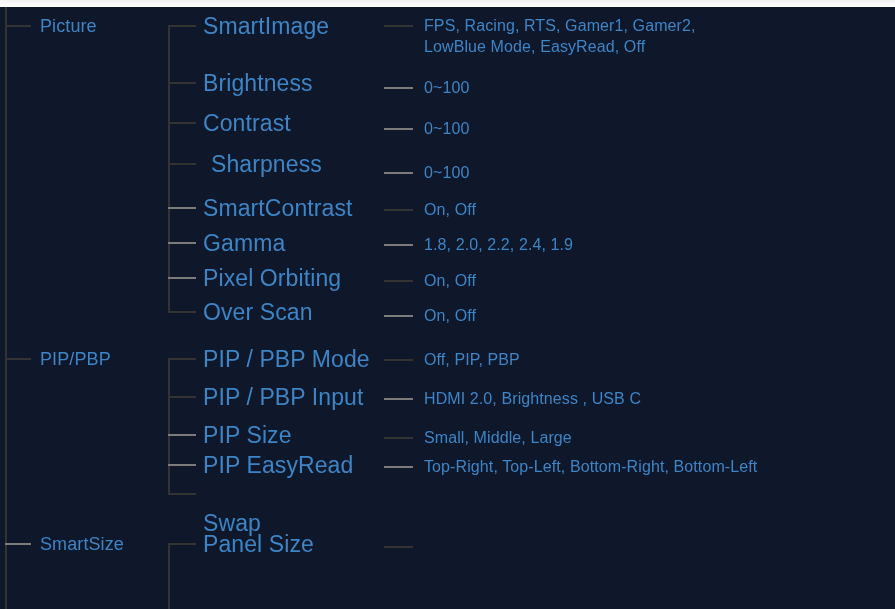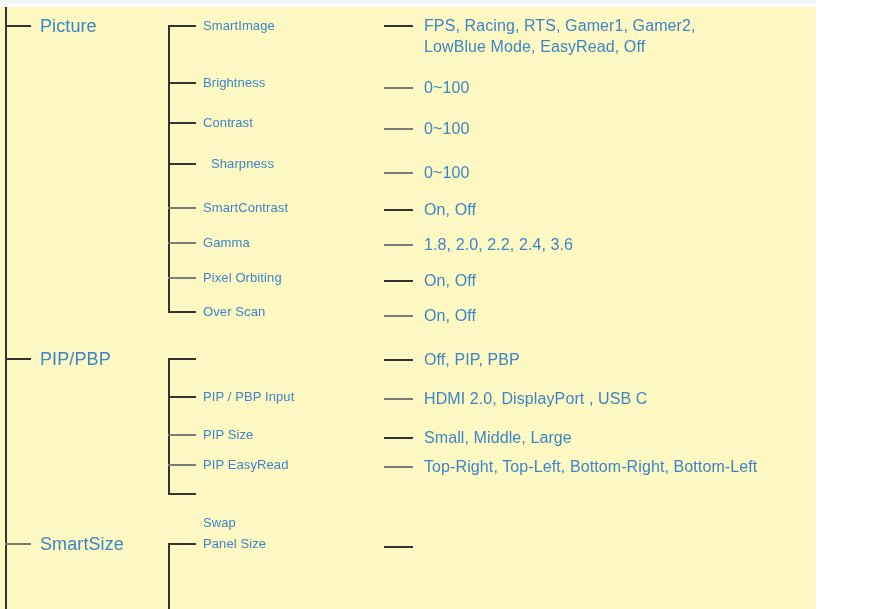--- a/index.html
+++ b/index.html
@@ -6,23 +6,23 @@
   html, body {
     margin: 0;
     padding: 0;
     background: #ffffff;
   }
   body {
     font-family: "Liberation Sans", sans-serif;
   }
   #root {
     position: relative;
-    width: 816px;
+    width: 895px;
     height: 609px;
-    background: #fef9c3;
+    background: #0f172a;
     overflow: hidden;
   }
 
   
   .page-top-band {
     position: absolute;
     left: 0;
     top: 0;
     width: 895px;
     height: 7px;
@@ -50,21 +50,21 @@
     color: #3d85c6;
     font-size: 17.5px;
     line-height: 22px;
     letter-spacing: 0.1px;
     white-space: nowrap;
   }
   .node.lvl1 {
     font-size: 18px;
   }
   .node.lvl2 {
-    font-size: 13px;
+    font-size: 23px;
   }
   .node.val {
     font-size: 16px;
     line-height: 21px;
     white-space: pre-line;
   }
 </style>
 </head>
 <body>
 
@@ -101,45 +101,46 @@
   <div class="node val" style="left:424px; top:162px;">0~100</div>
 
   <div class="hline soft" style="left:168px; top:207px; width:28px;"></div>
   <div class="node lvl2" style="left:203px; top:197px;">SmartContrast</div>
   <div class="hline" style="left:384px; top:209px; width:29px;"></div>
   <div class="node val" style="left:424px; top:199px;">On, Off</div>
 
   <div class="hline soft" style="left:168px; top:242px; width:28px;"></div>
   <div class="node lvl2" style="left:203px; top:232px;">Gamma</div>
   <div class="hline soft" style="left:384px; top:244px; width:29px;"></div>
-  <div class="node val" style="left:424px; top:234px;">1.8, 2.0, 2.2, 2.4, 3.6</div>
+  <div class="node val" style="left:424px; top:234px;">1.8, 2.0, 2.2, 2.4, 1.9</div>
 
   <div class="hline soft" style="left:168px; top:277px; width:28px;"></div>
   <div class="node lvl2" style="left:203px; top:267px;">Pixel Orbiting</div>
   <div class="hline" style="left:384px; top:280px; width:29px;"></div>
   <div class="node val" style="left:424px; top:270px;">On, Off</div>
 
   <div class="hline" style="left:168px; top:311px; width:28px;"></div>
   <div class="node lvl2" style="left:203px; top:301px;">Over Scan</div>
   <div class="hline soft" style="left:384px; top:315px; width:29px;"></div>
   <div class="node val" style="left:424px; top:305px;">On, Off</div>
 
   <div class="hline" style="left:5px; top:358px; width:26px;"></div>
   <div class="node lvl1" style="left:40px; top:348px;">PIP/PBP</div>
 
   <div class="vline" style="left:168px; top:358px; height:136px;"></div>
 
   <div class="hline" style="left:168px; top:358px; width:28px;"></div>
+  <div class="node lvl2" style="left:203px; top:348px;">PIP / PBP Mode</div>
   <div class="hline" style="left:384px; top:359px; width:29px;"></div>
   <div class="node val" style="left:424px; top:349px;">Off, PIP, PBP</div>
 
   <div class="hline" style="left:168px; top:396px; width:28px;"></div>
   <div class="node lvl2" style="left:203px; top:386px;">PIP / PBP Input</div>
   <div class="hline soft" style="left:384px; top:398px; width:29px;"></div>
-  <div class="node val" style="left:424px; top:388px;">HDMI 2.0, DisplayPort , USB C</div>
+  <div class="node val" style="left:424px; top:388px;">HDMI 2.0, Brightness , USB C</div>
 
   <div class="hline soft" style="left:168px; top:434px; width:28px;"></div>
   <div class="node lvl2" style="left:203px; top:424px;">PIP Size</div>
   <div class="hline" style="left:384px; top:437px; width:29px;"></div>
   <div class="node val" style="left:424px; top:427px;">Small, Middle, Large</div>
 
   <div class="hline soft" style="left:168px; top:464px; width:28px;"></div>
   <div class="node lvl2" style="left:203px; top:454px;">PIP EasyRead</div>
   <div class="hline soft" style="left:384px; top:466px; width:29px;"></div>
   <div class="node val" style="left:424px; top:456px;text-align:right;">Top-Right, Top-Left, Bottom-Right, Bottom-Left</div>

